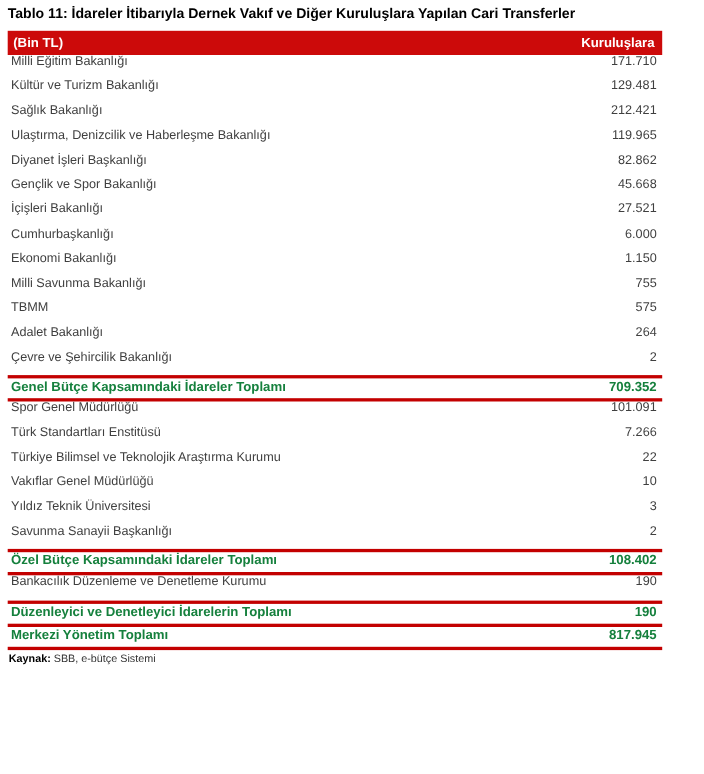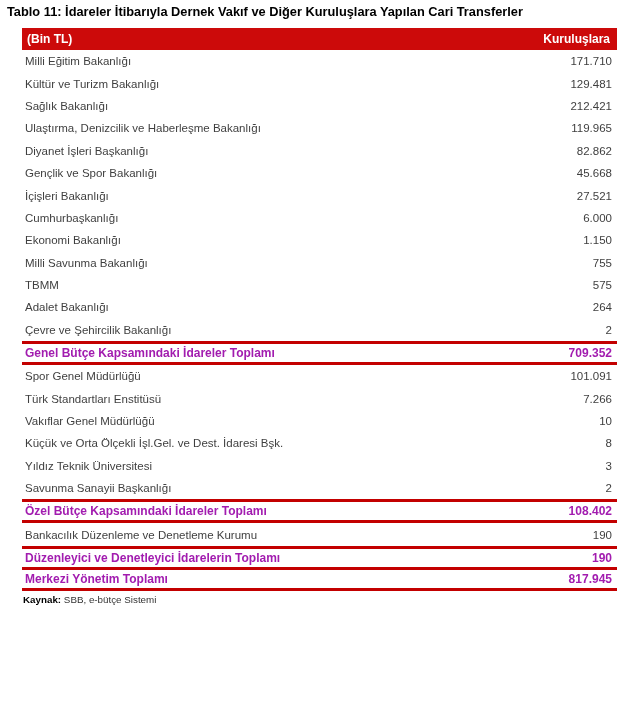--- a/index.html
+++ b/index.html
@@ -12,40 +12,40 @@
     background:#ffffff;
     font-family:"Liberation Sans", sans-serif;
     overflow:hidden;
   }
   .page{box-sizing:border-box;width:569px;height:704px;padding-top:4px;}
   .title{
     margin:0 0 9px 7px;
     font-size:12.8px;font-weight:bold;color:#000;
     letter-spacing:0px;
   }
-  .content{margin-left:22px;width:595px;}
+  .content{margin-left:7px;width:595px;}
   .header-bar{
     box-sizing:border-box;
     height:22px;background:var(--red-bar);
     color:#fff;font-weight:bold;font-size:12px;
     display:flex;justify-content:space-between;align-items:center;
     padding:0 7px 0 5px;
   }
   .tbody{display:block;}
   .row{
-    display:flex;justify-content:space-between;align-items:center;
+    display:flex;justify-content:space-between;
     height:22.4px;
     font-size:11.5px;color:#3f3f3f;
     padding:0 5px 0 3px;
   }
   .row .label{white-space:nowrap;}
   .row .value{white-space:nowrap;}
   .row.summary{
     height:18px;
-    font-size:12px;font-weight:bold;color:#a21caf;
+    font-size:12px;font-weight:bold;color:#15803d;
   }
   .redline{height:3px;background:var(--red-line);}
   .footer{
     margin:3px 0 0 1px;
     font-size:9.8px;color:#333;
   }
   .footer .kaynak{font-weight:bold;color:#000;}
 </style>
 </head>
 <body>
@@ -136,30 +136,30 @@
   <div class="row">
     <span class="label">Spor Genel Müdürlüğü</span>
     <span class="value">101.091</span>
   </div>
 
   <div class="row">
     <span class="label">Türk Standartları Enstitüsü</span>
     <span class="value">7.266</span>
   </div>
 
+  <div class="row">
+    <span class="label">Türkiye Bilimsel ve Teknolojik Araştırma Kurumu</span>
+    <span class="value">22</span>
+  </div>
 
   <div class="row">
     <span class="label">Vakıflar Genel Müdürlüğü</span>
     <span class="value">10</span>
   </div>
 
-  <div class="row">
-    <span class="label">Küçük ve Orta Ölçekli İşl.Gel. ve Dest. İdaresi Bşk.</span>
-    <span class="value">8</span>
-  </div>
 
   <div class="row">
     <span class="label">Yıldız Teknik Üniversitesi</span>
     <span class="value">3</span>
   </div>
 
   <div class="row">
     <span class="label">Savunma Sanayii Başkanlığı</span>
     <span class="value">2</span>
   </div>

